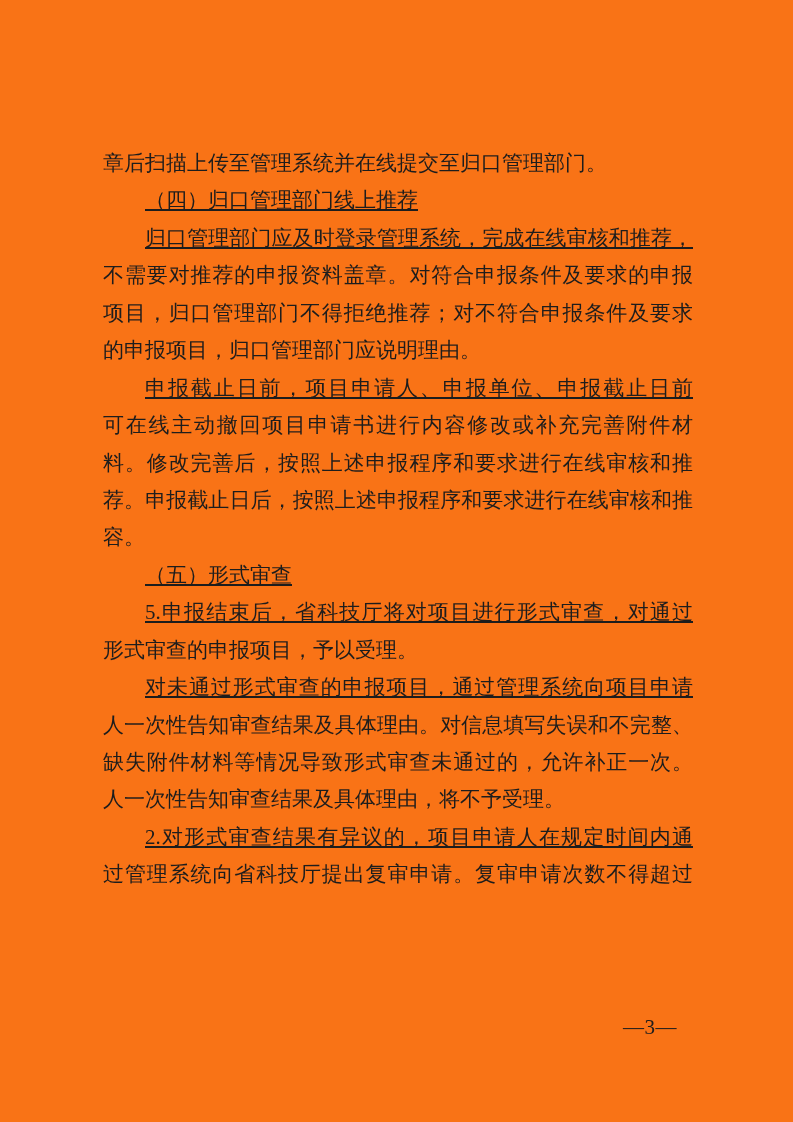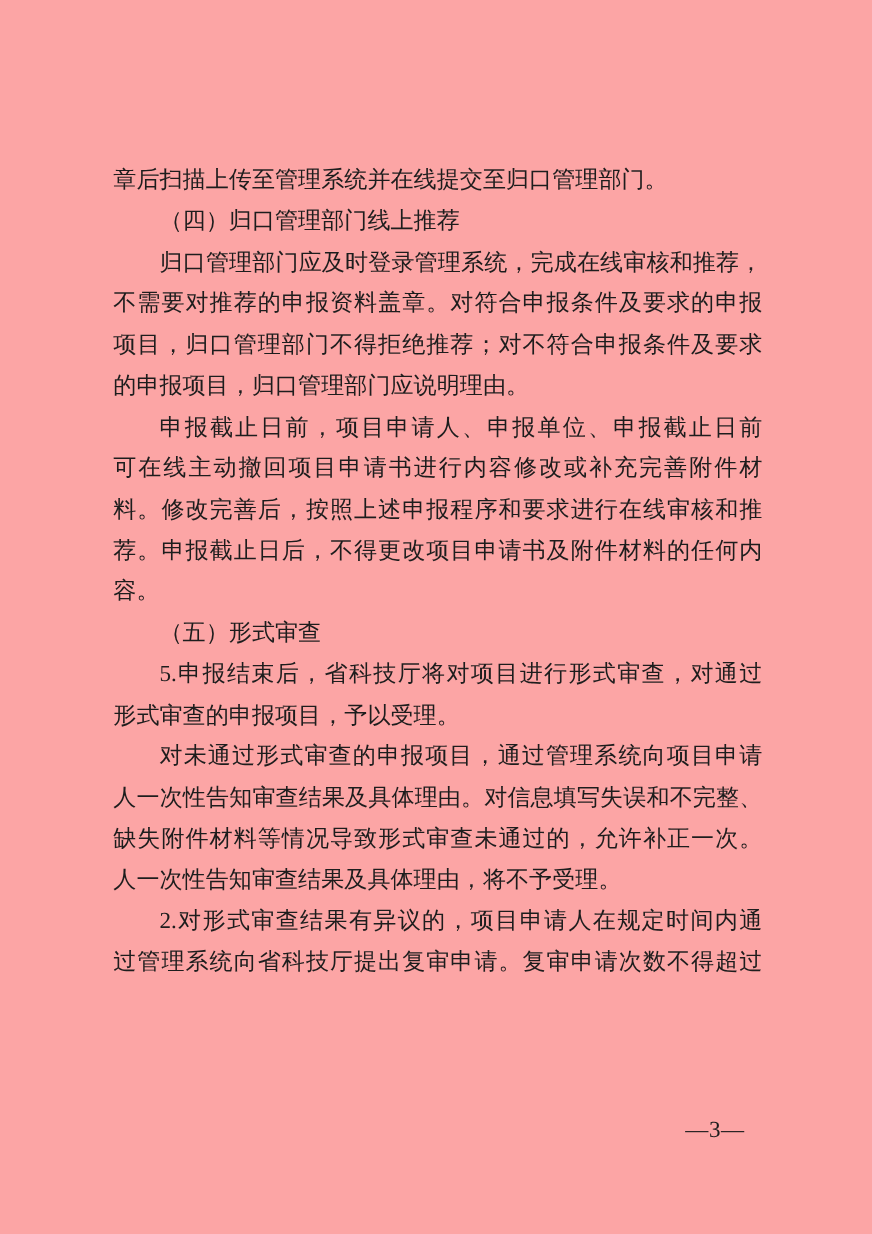--- a/index.html
+++ b/index.html
@@ -5,38 +5,39 @@
   html, body {
     margin: 0;
     padding: 0;
     background: #e8e8e8;
   }
   .page {
     position: relative;
     width: 793px;
     height: 1122px;
     margin: 0 auto;
-    background: #fca5a5;
+    background: #f97316;
     font-family: "Liberation Serif", serif;
     color: #1d1d1d;
     overflow: hidden;
   }
   .content {
     position: absolute;
     left: 103px;
     top: 145px;
     width: 590px;
     font-size: 21px;
     line-height: 37.45px;
   }
   .line {
     height: 37.45px;
   }
   .line.indent {
     text-indent: 2em;
+    text-decoration: underline;
   }
   .line.fill {
     text-align: justify;
     text-align-last: justify;
   }
   .page-number {
     position: absolute;
     left: 623px;
     top: 1015px;
     font-size: 21px;
@@ -51,21 +52,21 @@
   <div class="content" id="content">
       <div class="line">章后扫描上传至管理系统并在线提交至归口管理部门。</div>
       <div class="line indent">（四）归口管理部门线上推荐</div>
       <div class="line indent fill">归口管理部门应及时登录管理系统，完成在线审核和推荐，</div>
       <div class="line fill">不需要对推荐的申报资料盖章。对符合申报条件及要求的申报</div>
       <div class="line fill">项目，归口管理部门不得拒绝推荐；对不符合申报条件及要求</div>
       <div class="line">的申报项目，归口管理部门应说明理由。</div>
       <div class="line indent fill">申报截止日前，项目申请人、申报单位、申报截止日前</div>
       <div class="line fill">可在线主动撤回项目申请书进行内容修改或补充完善附件材</div>
       <div class="line fill">料。修改完善后，按照上述申报程序和要求进行在线审核和推</div>
-      <div class="line fill">荐。申报截止日后，不得更改项目申请书及附件材料的任何内</div>
+      <div class="line fill">荐。申报截止日后，按照上述申报程序和要求进行在线审核和推</div>
       <div class="line">容。</div>
       <div class="line indent">（五）形式审查</div>
       <div class="line indent fill">5.申报结束后，省科技厅将对项目进行形式审查，对通过</div>
       <div class="line">形式审查的申报项目，予以受理。</div>
       <div class="line indent fill">对未通过形式审查的申报项目，通过管理系统向项目申请</div>
       <div class="line fill">人一次性告知审查结果及具体理由。对信息填写失误和不完整、</div>
       <div class="line fill">缺失附件材料等情况导致形式审查未通过的，允许补正一次。</div>
       <div class="line">人一次性告知审查结果及具体理由，将不予受理。</div>
       <div class="line indent fill">2.对形式审查结果有异议的，项目申请人在规定时间内通</div>
       <div class="line fill">过管理系统向省科技厅提出复审申请。复审申请次数不得超过</div>

